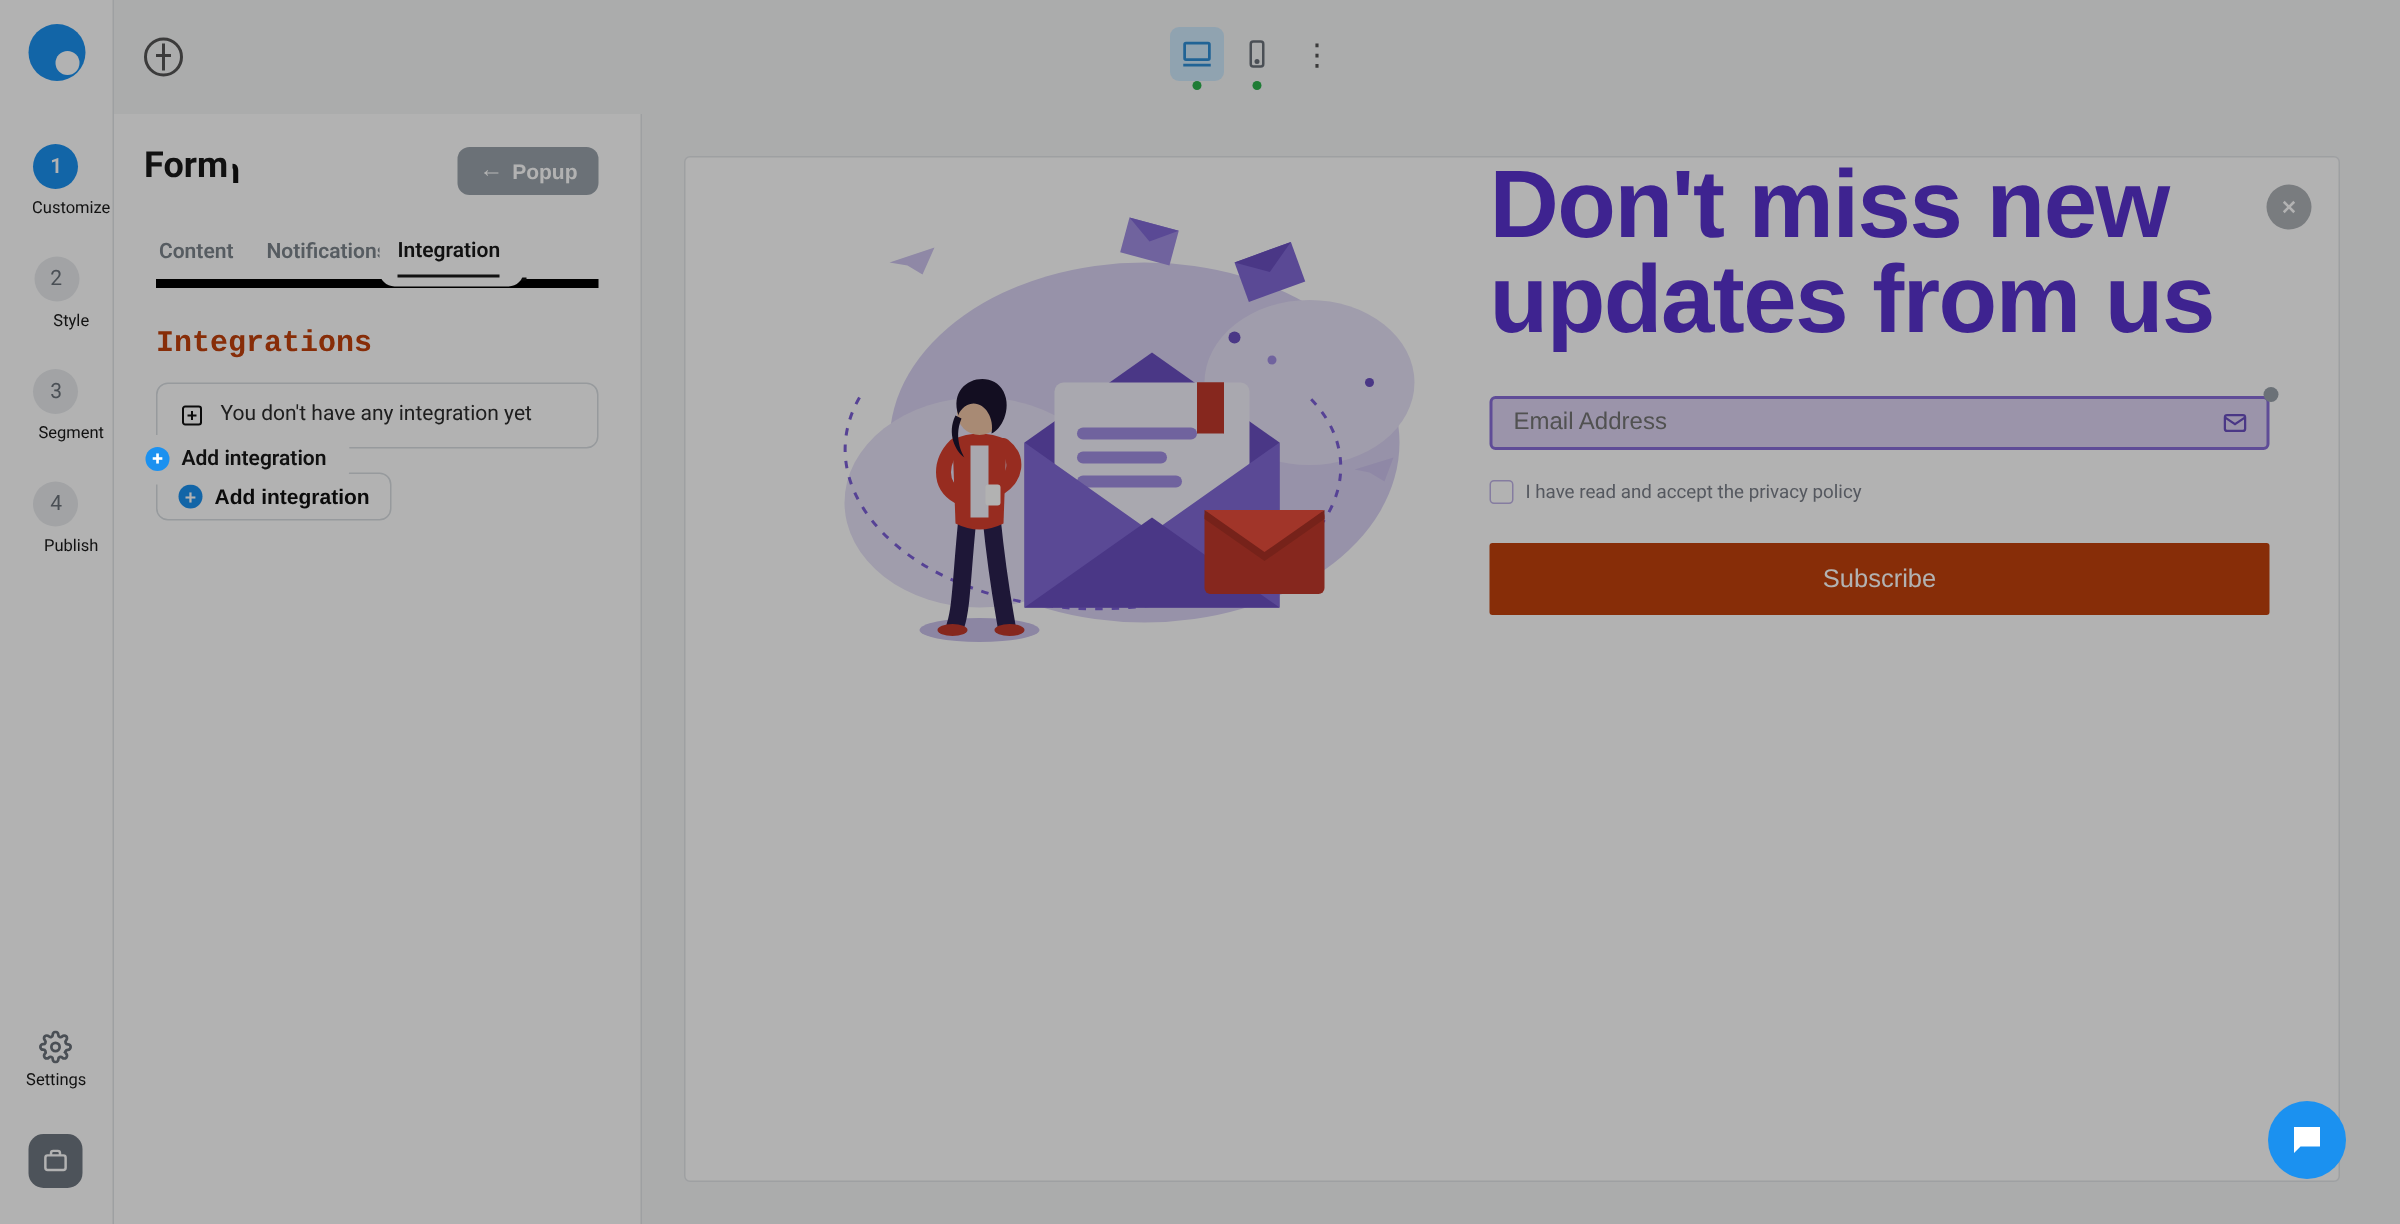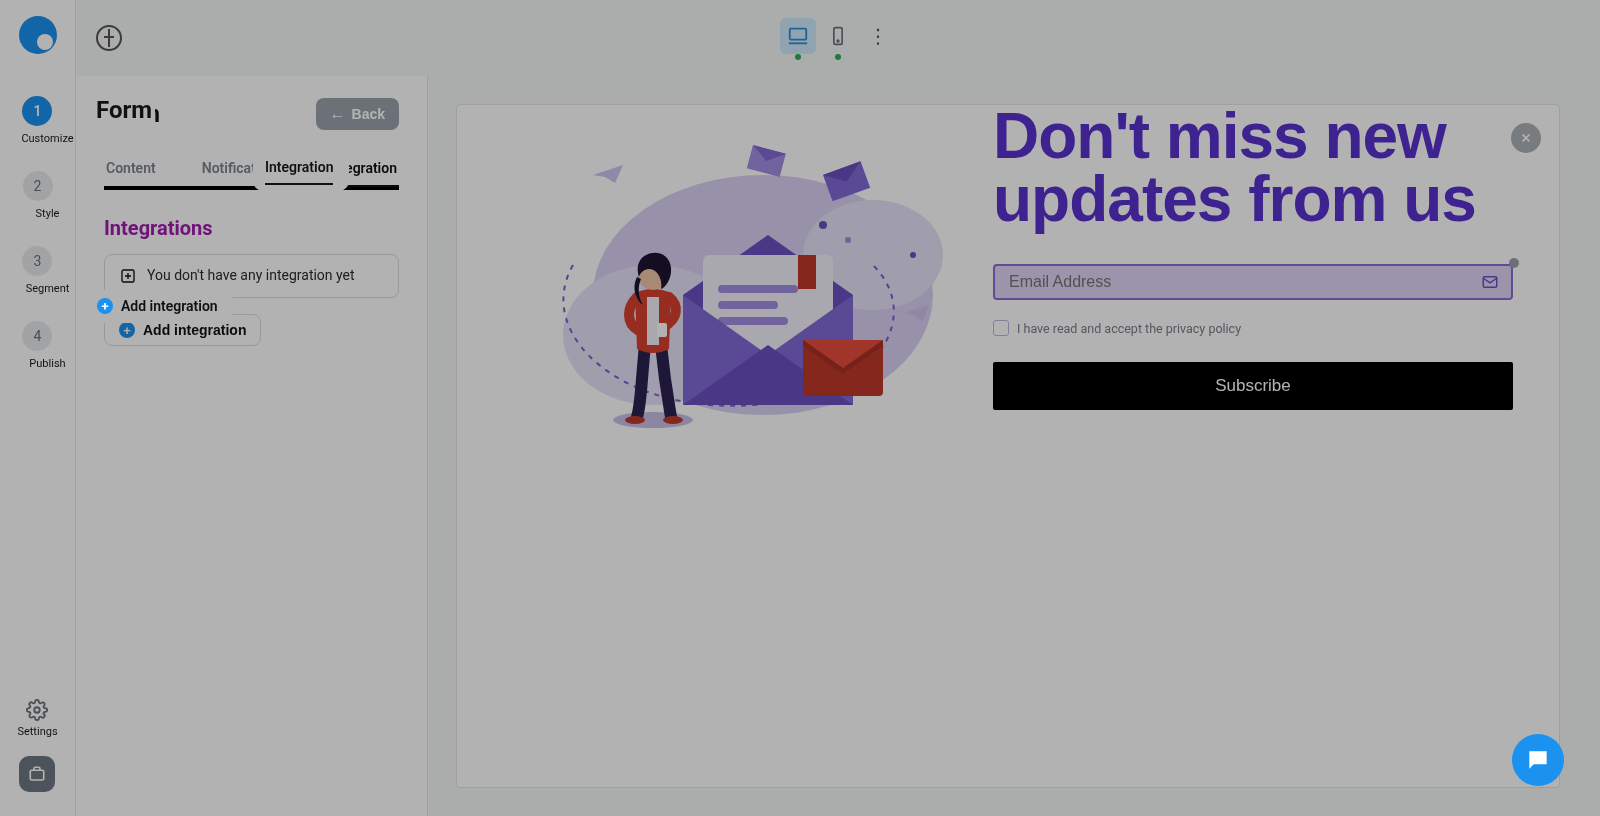--- a/index.html
+++ b/index.html
@@ -30,39 +30,39 @@
   .more-dots { width:36px; height:36px; display:flex; align-items:center; justify-content:center; color:#555; font-size:20px; }
 
   
   .left-rail { position:absolute; left:0; top:0; bottom:0; width:76px; background:#fff; border-right:1px solid #e3e6e8; display:flex; flex-direction:column; align-items:center; padding-top:16px; }
   .logo { width:38px; height:38px; border-radius:50%; background:#1b91f0; position:relative; margin-bottom:42px; }
   .logo:after{ content:""; position:absolute; width:16px; height:16px; background:#fff; border-radius:50%; right:4px; bottom:4px; }
   .step { display:flex; flex-direction:column; align-items:center; margin-bottom:26px; }
   .step-circle { width:30px; height:30px; border-radius:50%; background:#e8eaed; color:#6b727a; display:flex; align-items:center; justify-content:center; font-size:14px; }
   .step.active .step-circle { background:#1b91f0; color:#fff; font-weight:600; }
   .step-label { font-size:11px; color:#1b1b1b; margin-top:6px;margin-left:20px; }
-  .rail-bottom { margin-top:auto; display:flex; flex-direction:column; align-items:center; padding-bottom:24px; gap:18px;}
+  .rail-bottom { margin-top:auto; display:flex; flex-direction:column; align-items:center; padding-bottom:24px; gap:30px;}
   .settings { display:flex; flex-direction:column; align-items:center;}
   .settings-icon { color:#6b727a; }
   .settings-label { font-size:11px; color:#1b1b1b; margin-top:4px;}
   .briefcase { width:36px; height:36px; border-radius:10px; background:#6f7781; display:flex; align-items:center; justify-content:center; color:#fff;}
 
   
   .side-panel { position:absolute; left:76px; top:76px; bottom:0; width:352px; background:#fff; border-right:1px solid #e3e6e8; padding:22px 28px; }
   .panel-head { display:flex; align-items:center; justify-content:space-between; margin-bottom:24px; }
   .panel-title { font-size:24px; font-weight:700; color:#111; }
   .back-btn { background:#9aa3ab; color:#fff; border:none; border-radius:8px; padding:7px 14px; font-size:14px; font-weight:600; display:flex; align-items:center; gap:6px; cursor:pointer;}
   .back-btn .arrow { font-size:16px; }
 
-  .tabs { display:flex; gap:18px; border-bottom:4px solid #000000; margin-bottom:26px;justify-content:space-between; }
+  .tabs { display:flex; gap:18px; border-bottom:6px solid #000000; margin-bottom:26px; }
   .tab { font-size:14px; font-weight:600; color:#7c848c; padding:6px 2px 10px 2px; cursor:pointer; position:relative;}
   .tab.active { color:#111; }
   .tab.active:after { content:""; position:absolute; left:0; right:0; bottom:-1px; height:2px; background:#111; }
 
-  .section-title { font-size:20px; font-weight:700; color:#a21caf; margin-bottom:14px; }
+  .section-title { font-size:20px; font-weight:700; color:#c2410c; margin-bottom:14px;font-family:Liberation Mono, monospace; }
   .empty-box { border:1px solid #d8dde1; border-radius:8px; padding:12px 14px; display:flex; align-items:flex-start; gap:10px; color:#2d2d2d; font-size:14px;}
   .sparkle { width:18px; height:18px; flex:none; }
 
   .add-integration { margin-top:16px; display:inline-flex; align-items:center; gap:8px; border:1px solid #d8dde1; border-radius:8px; background:#fff; padding:7px 14px; font-size:14px; font-weight:600; color:#111; cursor:pointer;}
   .plus-badge { width:16px; height:16px; border-radius:50%; background:#1b91f0; color:#fff; display:flex; align-items:center; justify-content:center; font-size:13px; font-weight:700; line-height:1;}
 
   
   .canvas { position:absolute; left:428px; top:76px; right:0; bottom:0; padding:28px 40px 28px 28px; }
   .popup-preview { width:100%; height:100%; background:#fff; border:1px solid #e3e6e8; border-radius:4px; position:relative; display:flex; align-items:flex-start; padding:0 46px; }
   .popup-close { position:absolute; right:18px; top:18px; width:30px; height:30px; border-radius:50%; background:#aeb2b7; color:#fff; display:flex; align-items:center; justify-content:center; font-size:17px; cursor:pointer;}
@@ -70,21 +70,21 @@
   .illustration { width:470px; height:340px; position:relative; flex:none; margin-right:20px; }
   .popup-content { flex:1; min-width:0; }
   .popup-heading { font-size:64px; line-height:0.98; font-weight:800; letter-spacing:-1px; color:#5a33cf; font-family: 'Segoe UI', Arial, sans-serif; margin-bottom:34px; }
   .email-input { width:100%; height:36px; border:2px solid #896ed9; background:#ded5f4; border-radius:4px; padding:0 46px 0 14px; font-size:16px; color:#6a4fc0; position:relative; }
   .email-wrap { position:relative; margin-bottom:20px; }
   .mail-icon-sm { position:absolute; right:14px; top:50%; transform:translateY(-50%); color:#6a4fc0; }
   .field-dot { position:absolute; right:-6px; top:-6px; width:10px; height:10px; border-radius:50%; background:#9aa3ab; }
   .privacy-row { display:flex; align-items:center; gap:8px; margin-bottom:26px; }
   .privacy-check { width:16px; height:16px; border:1px solid #bfb2e6; border-radius:3px; background:#fff; }
   .privacy-text { font-size:12.5px; color:#7a7f89; }
-  .subscribe-btn { width:100%; height:48px; background:#000000; color:#fff; border:none; font-size:17px; border-radius:2px; cursor:pointer;}
+  .subscribe-btn { width:100%; height:48px; background:#c2410c; color:#fff; border:none; font-size:17px; border-radius:2px; cursor:pointer;}
 
   .chat-widget { position:absolute; right:36px; bottom:30px; width:52px; height:52px; border-radius:50%; background:#1b91f0; color:#fff; display:flex; align-items:center; justify-content:center; z-index:600; }
 
 </style>
 </head>
 <body>
 
 <div class="left-rail">
   <div class="logo"></div>
 
@@ -142,21 +142,21 @@
     <span class="device-dot"></span>
   </div>
   <div class="more-dots">⋮</div>
 </div>
 
 <div class="side-panel">
   <div class="panel-head">
     <div class="panel-title">Form</div>
     <button class="back-btn">
       <span class="arrow">←</span>
-      <span>Back</span>
+      <span>Popup</span>
     </button>
   </div>
 
   <div class="tabs">
     <div class="tab">Content</div>
     <div class="tab">Notifications</div>
     <div class="tab active">Integration</div>
   </div>
 
   <div class="section-title">Integrations</div>

